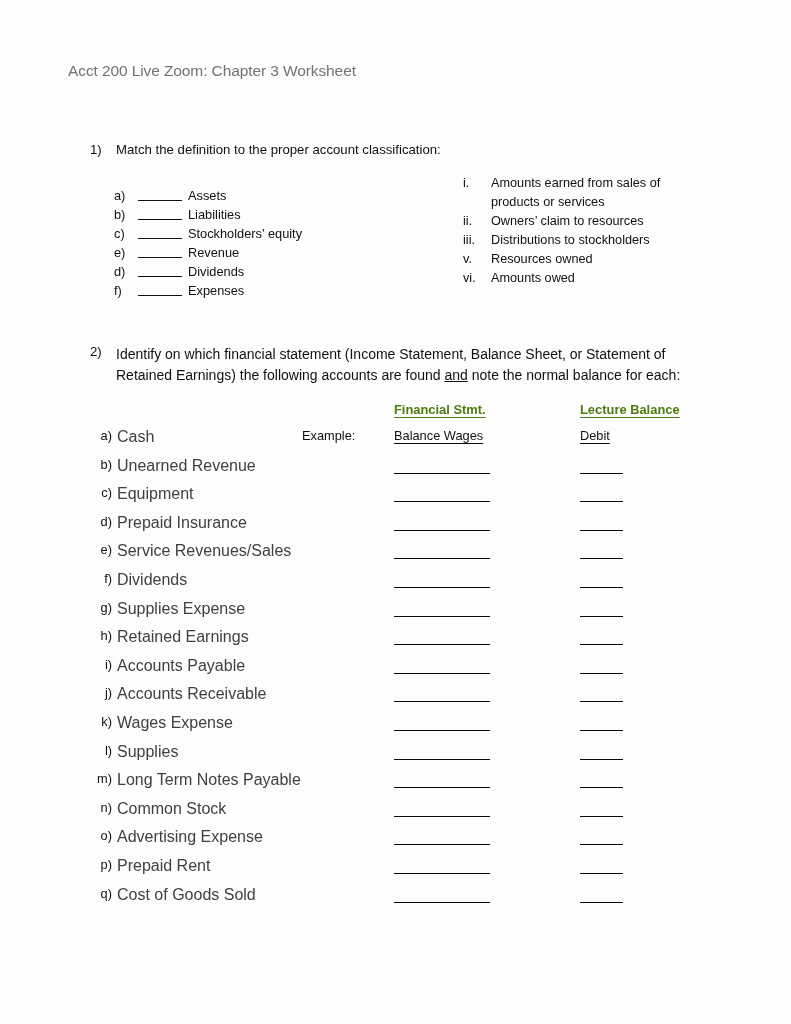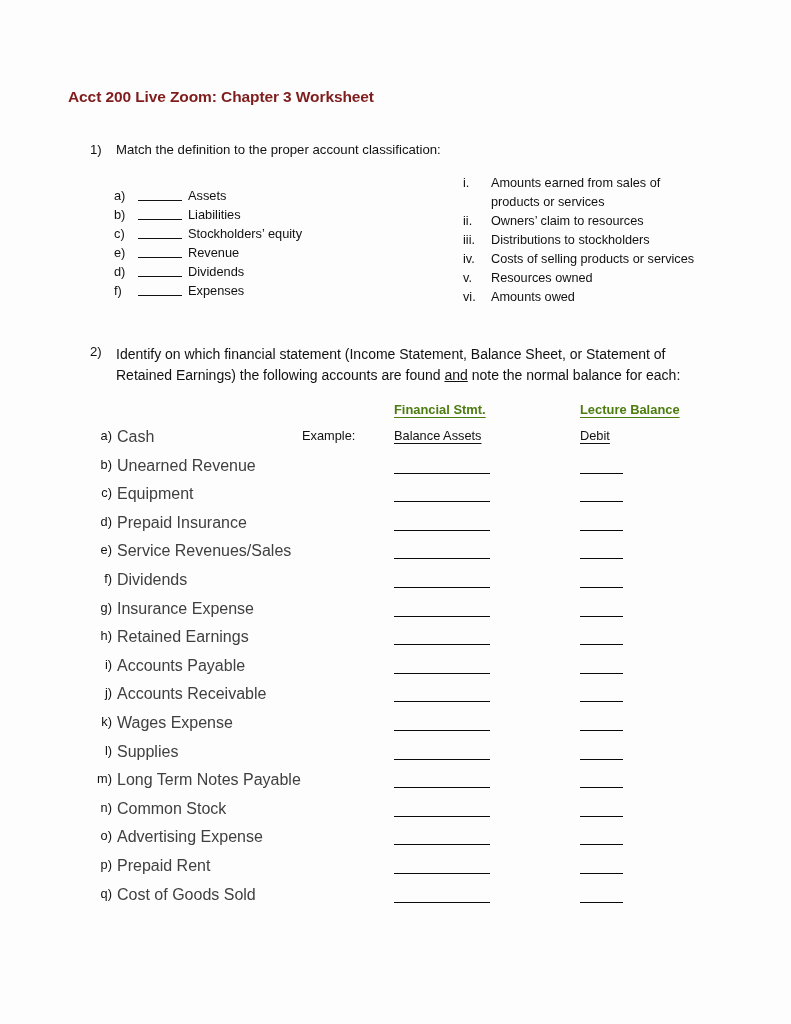--- a/index.html
+++ b/index.html
@@ -23,24 +23,23 @@
     width: 791px;
     height: 1024px;
   }
 
   
   .doc-title {
     position: absolute;
     left: 68px;
     top: 62px;
     font-size: 15.5px;
-    font-weight: bold;
+    font-weight: normal;
     letter-spacing: -0.1px;
-    color: #7f1d1d;
-    margin-top: 26px;
+    color: #737373;
   }
   .doc-subtitle {
     position: absolute;
     left: 68px;
     top: 88px;
     font-size: 10.6px;
     font-weight: bold;
     letter-spacing: -0.15px;
     color: #131313;
     white-space: nowrap;
@@ -240,41 +239,40 @@
       <div class="match-row"><span class="match-letter">b)</span><span class="match-blank"></span><span class="match-label">Liabilities</span></div>
       <div class="match-row"><span class="match-letter">c)</span><span class="match-blank"></span><span class="match-label">Stockholders’ equity</span></div>
       <div class="match-row"><span class="match-letter">e)</span><span class="match-blank"></span><span class="match-label">Revenue</span></div>
       <div class="match-row"><span class="match-letter">d)</span><span class="match-blank"></span><span class="match-label">Dividends</span></div>
       <div class="match-row"><span class="match-letter">f)</span><span class="match-blank"></span><span class="match-label">Expenses</span></div>
     </div>
   <div class="match-right">
       <div class="def-row two-line"><span class="def-num">i.</span><span>Amounts earned from sales of products or services</span></div>
       <div class="def-row"><span class="def-num">ii.</span><span>Owners’ claim to resources</span></div>
       <div class="def-row"><span class="def-num">iii.</span><span>Distributions to stockholders</span></div>
-      <div class="def-row two-line"><span class="def-num">iv.</span><span>Costs of selling products or services</span></div>
       <div class="def-row"><span class="def-num">v.</span><span>Resources owned</span></div>
       <div class="def-row"><span class="def-num">vi.</span><span>Amounts owed</span></div>
     </div>
 
   <div class="q2">
     <span class="q-number">2)</span>
     <span class="q2-text">
       <span>Identify on which financial statement (Income Statement, Balance Sheet, or Statement of Retained Earnings) the following accounts are found </span><u>and</u><span> note the normal balance for each:</span>
     </span>
   </div>
 
   <div class="table-head head-stmt">Financial Stmt.</div>
   <div class="table-head head-balance">Lecture Balance</div>
 
   <div class="acct-list">
       <div class="acct-row">
         <span class="acct-letter">a)</span>
         <span class="acct-name">Cash</span>
         <span class="acct-example">Example:</span>
-        <span class="acct-answer ans-stmt">Balance Assets</span>
+        <span class="acct-answer ans-stmt">Balance Wages</span>
         <span class="acct-answer ans-balance">Debit</span>
       </div>
       <div class="acct-row">
         <span class="acct-letter">b)</span>
         <span class="acct-name">Unearned Revenue</span>
         <span class="blank-line blank-stmt"></span>
         <span class="blank-line blank-balance"></span>
       </div>
       <div class="acct-row">
         <span class="acct-letter">c)</span>
@@ -295,21 +293,21 @@
         <span class="blank-line blank-balance"></span>
       </div>
       <div class="acct-row">
         <span class="acct-letter">f)</span>
         <span class="acct-name">Dividends</span>
         <span class="blank-line blank-stmt"></span>
         <span class="blank-line blank-balance"></span>
       </div>
       <div class="acct-row">
         <span class="acct-letter">g)</span>
-        <span class="acct-name">Insurance Expense</span>
+        <span class="acct-name">Supplies Expense</span>
         <span class="blank-line blank-stmt"></span>
         <span class="blank-line blank-balance"></span>
       </div>
       <div class="acct-row">
         <span class="acct-letter">h)</span>
         <span class="acct-name">Retained Earnings</span>
         <span class="blank-line blank-stmt"></span>
         <span class="blank-line blank-balance"></span>
       </div>
       <div class="acct-row">

